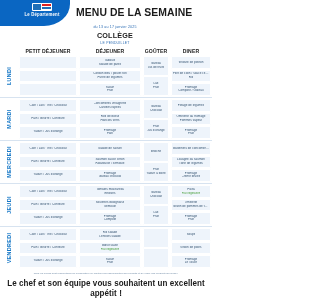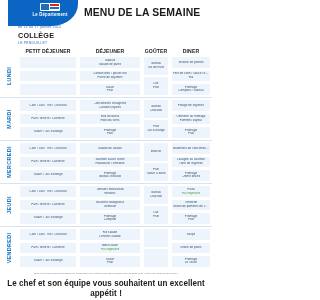--- a/index.html
+++ b/index.html
@@ -7,21 +7,20 @@
     width:212px;height:300px;
     background:#ffffff;
     font-family:"Liberation Sans", sans-serif;
     overflow:hidden;
     position:relative;
   }
   
   .header{
     position:relative;
     height:24px;
-    margin-left:8px;
   }
   .logo-block{
     position:absolute;left:0;top:0;
     width:70px;height:26px;
     background:#0a66c2;
     border-bottom-right-radius:26px 22px;
     overflow:hidden;
   }
   .logo-inner{
     position:absolute;left:18px;top:3px;
@@ -57,20 +56,21 @@
     font-weight:bold;
     color:#1b1b1b;
     letter-spacing:.1px;
     font-stretch:condensed;
     transform:scaleX(.93);
     transform-origin:left center;
     white-space:nowrap;
   }
   
   .subhead{
+    text-align:center;
     margin-left:18px;
   }
   .week-range{
     font-size:3.6px;
     color:#2f6fb5;
     letter-spacing:.15px;
     margin-top:1px;
   }
   .school{
     font-size:7.2px;

